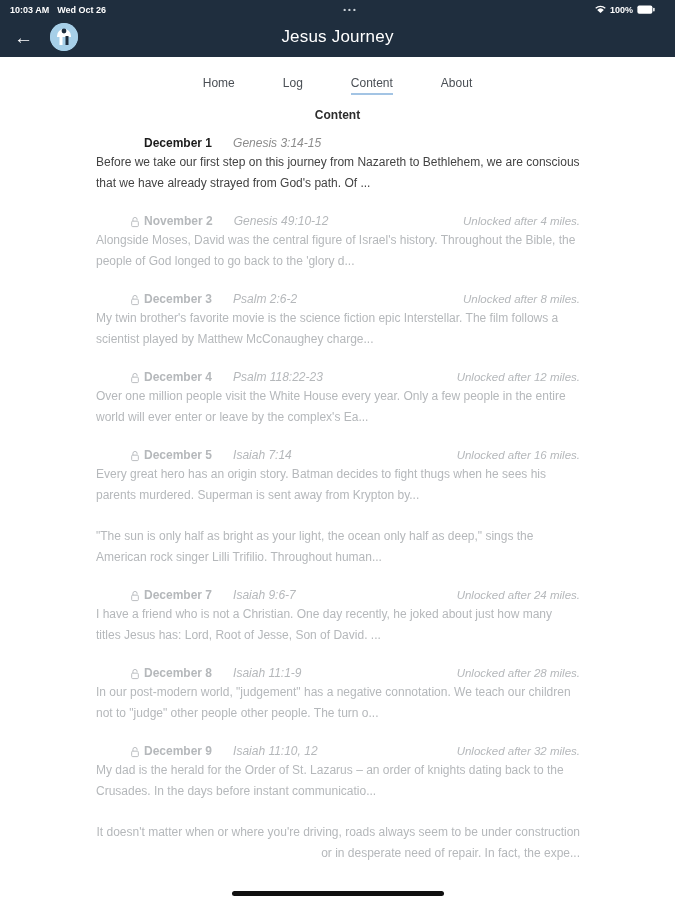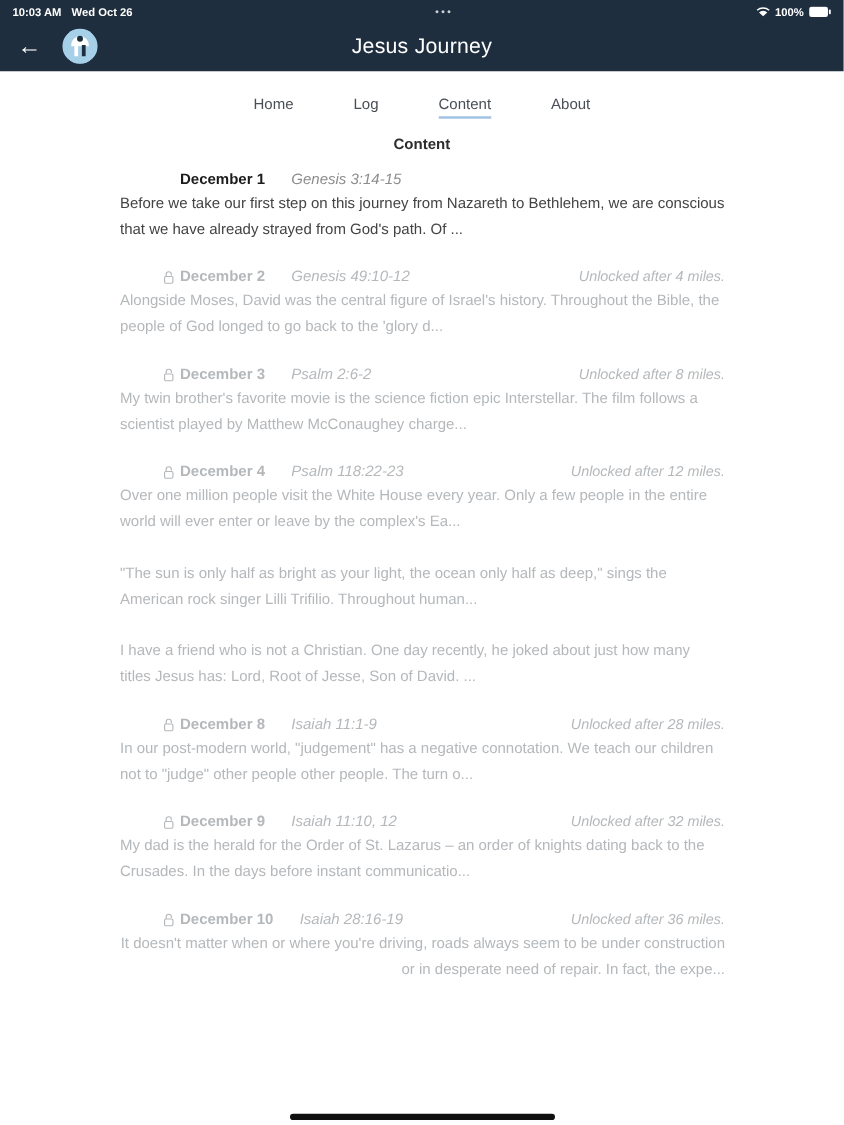--- a/index.html
+++ b/index.html
@@ -5,21 +5,21 @@
   html,body{margin:0;padding:0;}
   body{
     width:675px;height:900px;position:relative;overflow:hidden;
     background:#ffffff;font-family:"Liberation Sans",sans-serif;
     -webkit-font-smoothing:antialiased;
   }
   
   .app-header{background:#1f2e3e;height:57px;}
   .status-bar{
     display:flex;align-items:center;justify-content:space-between;
-    padding:3px 10px 0 10px;height:13px;
+    padding:3px 20px 0 10px;height:13px;
     color:#ffffff;font-size:9px;font-weight:bold;gap:16px;
   }
   .status-left{display:flex;gap:8px;}
   .status-center{color:#cdd4da;letter-spacing:2px;font-size:8px;}
   .status-right{display:flex;align-items:flex-start;gap:4px;}
   .wifi-svg,.battery-svg{display:block;}
   .nav-bar{position:relative;height:42px;display:flex;align-items:center;padding:0 14px;}
   .nav-title{
     position:absolute;left:0;right:0;text-align:center;
     color:#ffffff;font-weight:normal;font-size:17px;letter-spacing:.2px;
@@ -121,21 +121,21 @@
   </article>
 
   <article class="entry locked">
     <div class="entry-header">
       <span class="lock-icon">
         <svg width="10" height="12" viewBox="0 0 12 14">
           <path d="M3.5 6 V4 a2.5 2.5 0 0 1 5 0 V5" fill="none" stroke="currentColor" stroke-width="1.1"></path>
           <rect x="2" y="6" width="8" height="6.5" rx="1.2" fill="none" stroke="currentColor" stroke-width="1.1"></rect>
         </svg>
       </span>
-      <span class="entry-date">December 2</span>
+      <span class="entry-date">November 2</span>
       <span class="entry-verse">Genesis 49:10-12</span>
       <span class="entry-unlock">Unlocked after 4 miles.</span>
     </div>
     <p class="entry-excerpt" style="margin:0;">Alongside Moses, David was the central figure of Israel's history. Throughout the Bible, the people of God longed to go back to the 'glory d...</p>
   </article>
 
   <article class="entry locked">
     <div class="entry-header">
       <span class="lock-icon">
         <svg width="10" height="12" viewBox="0 0 12 14">
@@ -159,27 +159,50 @@
         </svg>
       </span>
       <span class="entry-date">December 4</span>
       <span class="entry-verse">Psalm 118:22-23</span>
       <span class="entry-unlock">Unlocked after 12 miles.</span>
     </div>
     <p class="entry-excerpt" style="margin:0;">Over one million people visit the White House every year. Only a few people in the entire world will ever enter or leave by the complex's Ea...</p>
   </article>
 
   <article class="entry locked">
+    <div class="entry-header">
+      <span class="lock-icon">
+        <svg width="10" height="12" viewBox="0 0 12 14">
+          <path d="M3.5 6 V4 a2.5 2.5 0 0 1 5 0 V5" fill="none" stroke="currentColor" stroke-width="1.1"></path>
+          <rect x="2" y="6" width="8" height="6.5" rx="1.2" fill="none" stroke="currentColor" stroke-width="1.1"></rect>
+        </svg>
+      </span>
+      <span class="entry-date">December 5</span>
+      <span class="entry-verse">Isaiah 7:14</span>
+      <span class="entry-unlock">Unlocked after 16 miles.</span>
+    </div>
+    <p class="entry-excerpt" style="margin:0;">Every great hero has an origin story. Batman decides to fight thugs when he sees his parents murdered. Superman is sent away from Krypton by...</p>
   </article>
 
   <article class="entry locked">
     <p class="entry-excerpt" style="margin:0;">"The sun is only half as bright as your light, the ocean only half as deep," sings the American rock singer Lilli Trifilio. Throughout human...</p>
   </article>
 
   <article class="entry locked">
+    <div class="entry-header">
+      <span class="lock-icon">
+        <svg width="10" height="12" viewBox="0 0 12 14">
+          <path d="M3.5 6 V4 a2.5 2.5 0 0 1 5 0 V5" fill="none" stroke="currentColor" stroke-width="1.1"></path>
+          <rect x="2" y="6" width="8" height="6.5" rx="1.2" fill="none" stroke="currentColor" stroke-width="1.1"></rect>
+        </svg>
+      </span>
+      <span class="entry-date">December 7</span>
+      <span class="entry-verse">Isaiah 9:6-7</span>
+      <span class="entry-unlock">Unlocked after 24 miles.</span>
+    </div>
     <p class="entry-excerpt" style="margin:0;">I have a friend who is not a Christian. One day recently, he joked about just how many titles Jesus has: Lord, Root of Jesse, Son of David. ...</p>
   </article>
 
   <article class="entry locked">
     <div class="entry-header">
       <span class="lock-icon">
         <svg width="10" height="12" viewBox="0 0 12 14">
           <path d="M3.5 6 V4 a2.5 2.5 0 0 1 5 0 V5" fill="none" stroke="currentColor" stroke-width="1.1"></path>
           <rect x="2" y="6" width="8" height="6.5" rx="1.2" fill="none" stroke="currentColor" stroke-width="1.1"></rect>
         </svg>
@@ -200,28 +223,17 @@
         </svg>
       </span>
       <span class="entry-date">December 9</span>
       <span class="entry-verse">Isaiah 11:10, 12</span>
       <span class="entry-unlock">Unlocked after 32 miles.</span>
     </div>
     <p class="entry-excerpt" style="margin:0;">My dad is the herald for the Order of St. Lazarus – an order of knights dating back to the Crusades. In the days before instant communicatio...</p>
   </article>
 
   <article class="entry locked">
-    <div class="entry-header">
-      <span class="lock-icon">
-        <svg width="10" height="12" viewBox="0 0 12 14">
-          <path d="M3.5 6 V4 a2.5 2.5 0 0 1 5 0 V5" fill="none" stroke="currentColor" stroke-width="1.1"></path>
-          <rect x="2" y="6" width="8" height="6.5" rx="1.2" fill="none" stroke="currentColor" stroke-width="1.1"></rect>
-        </svg>
-      </span>
-      <span class="entry-date">December 10</span>
-      <span class="entry-verse">Isaiah 28:16-19</span>
-      <span class="entry-unlock">Unlocked after 36 miles.</span>
-    </div>
     <p class="entry-excerpt" style="margin:0;text-align:right;">It doesn't matter when or where you're driving, roads always seem to be under construction or in desperate need of repair. In fact, the expe...</p>
   </article>
 </main>
 
 <div class="home-indicator"></div>
 
 </body></html>

